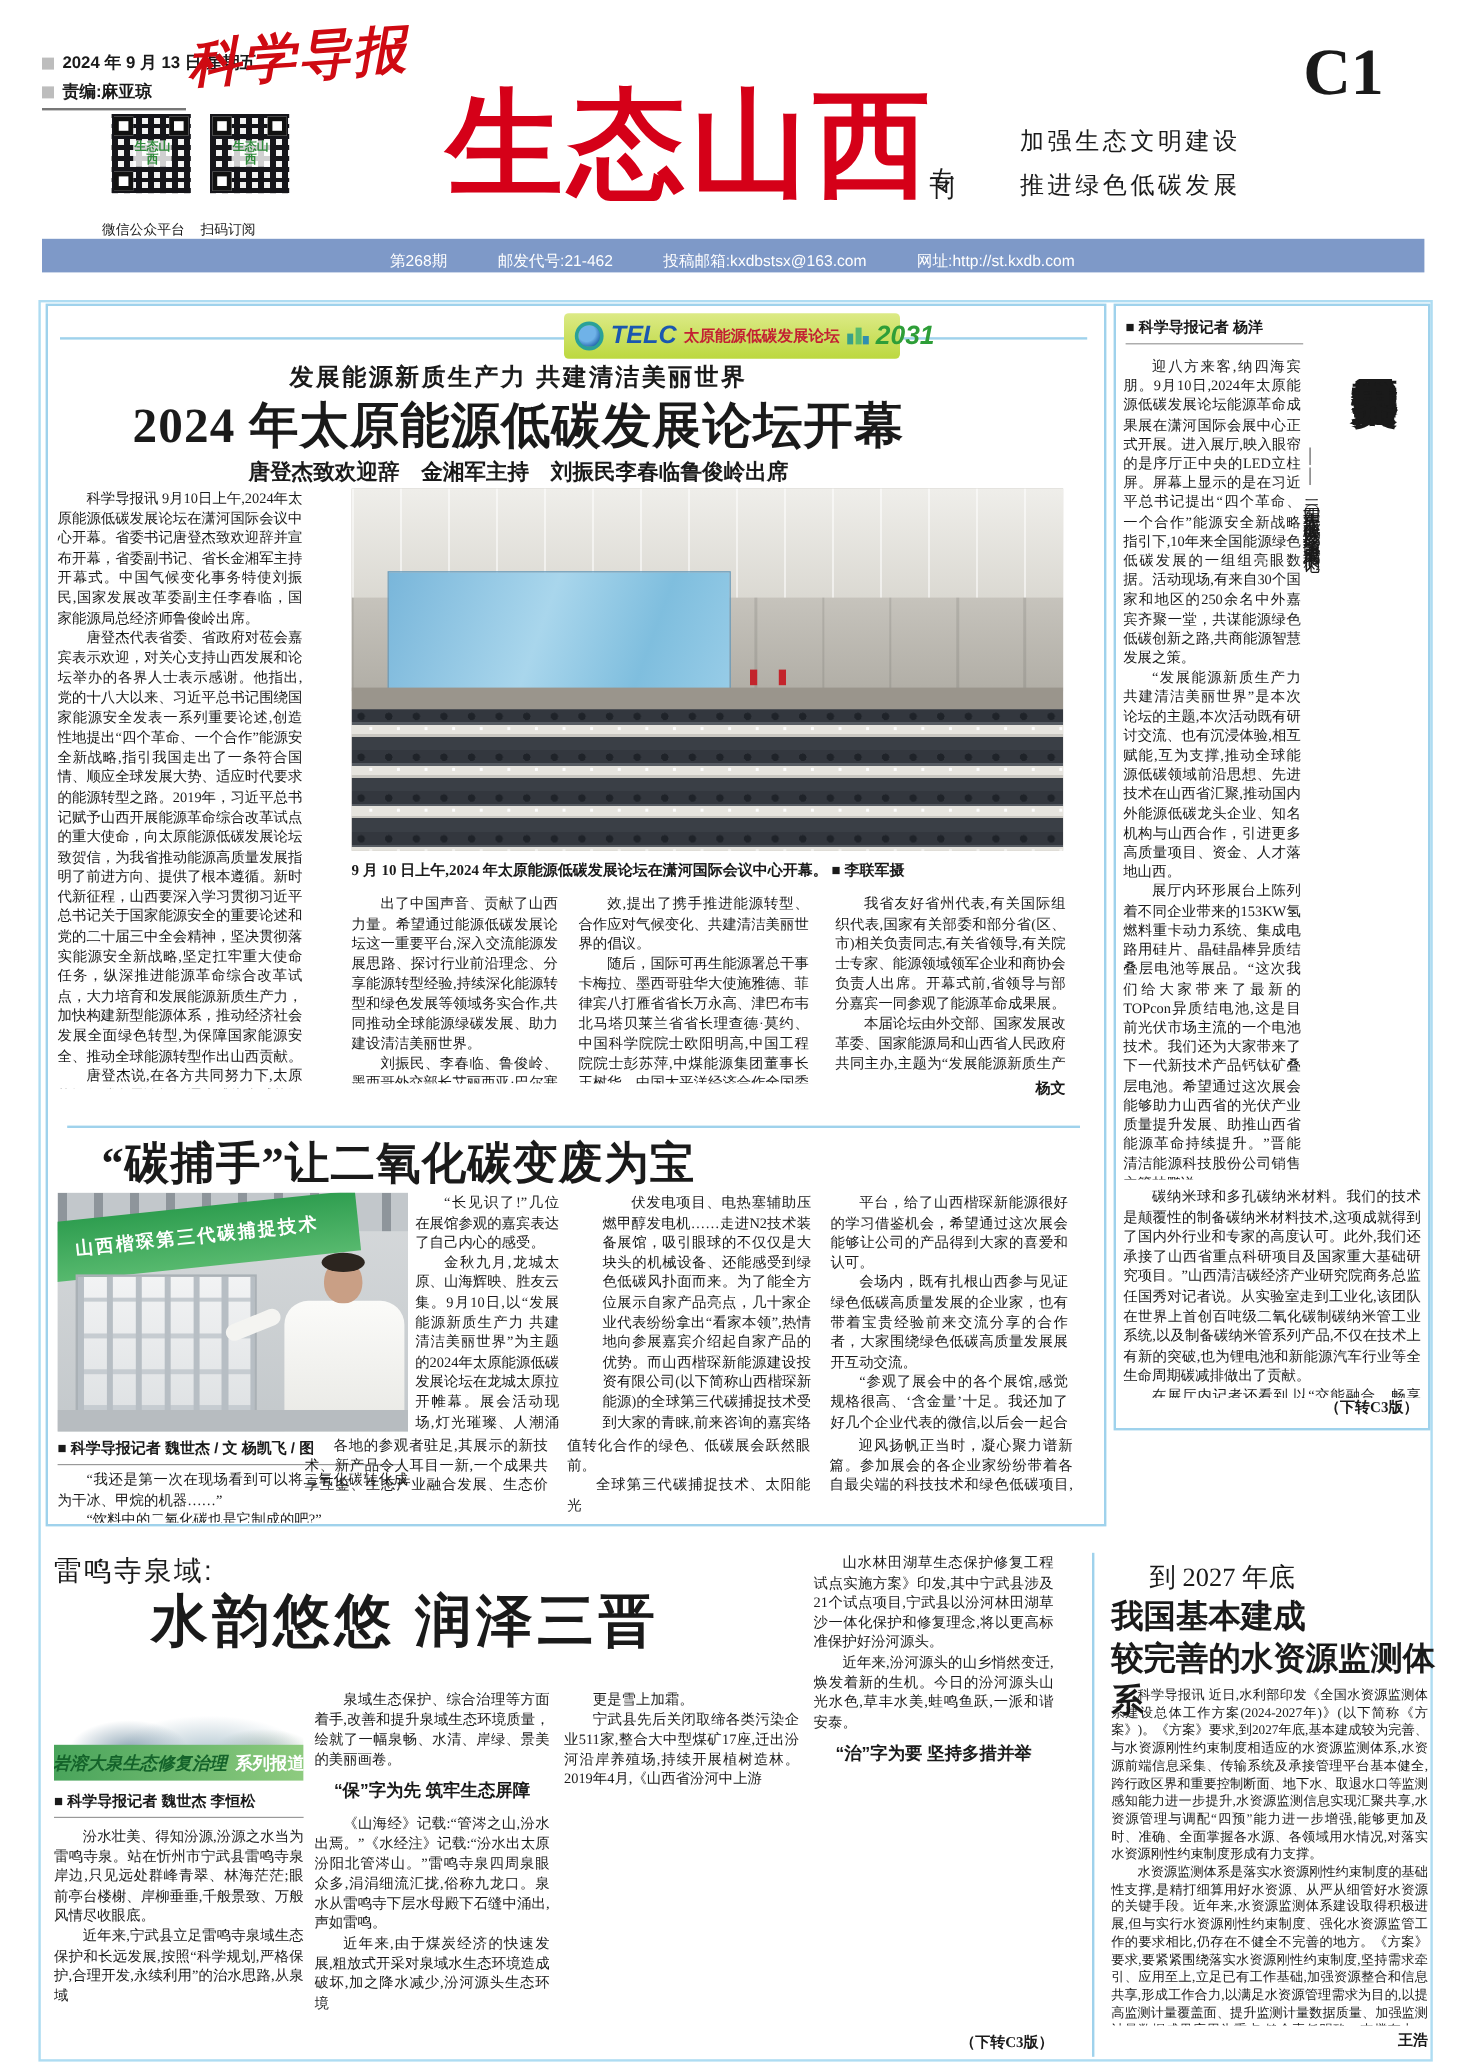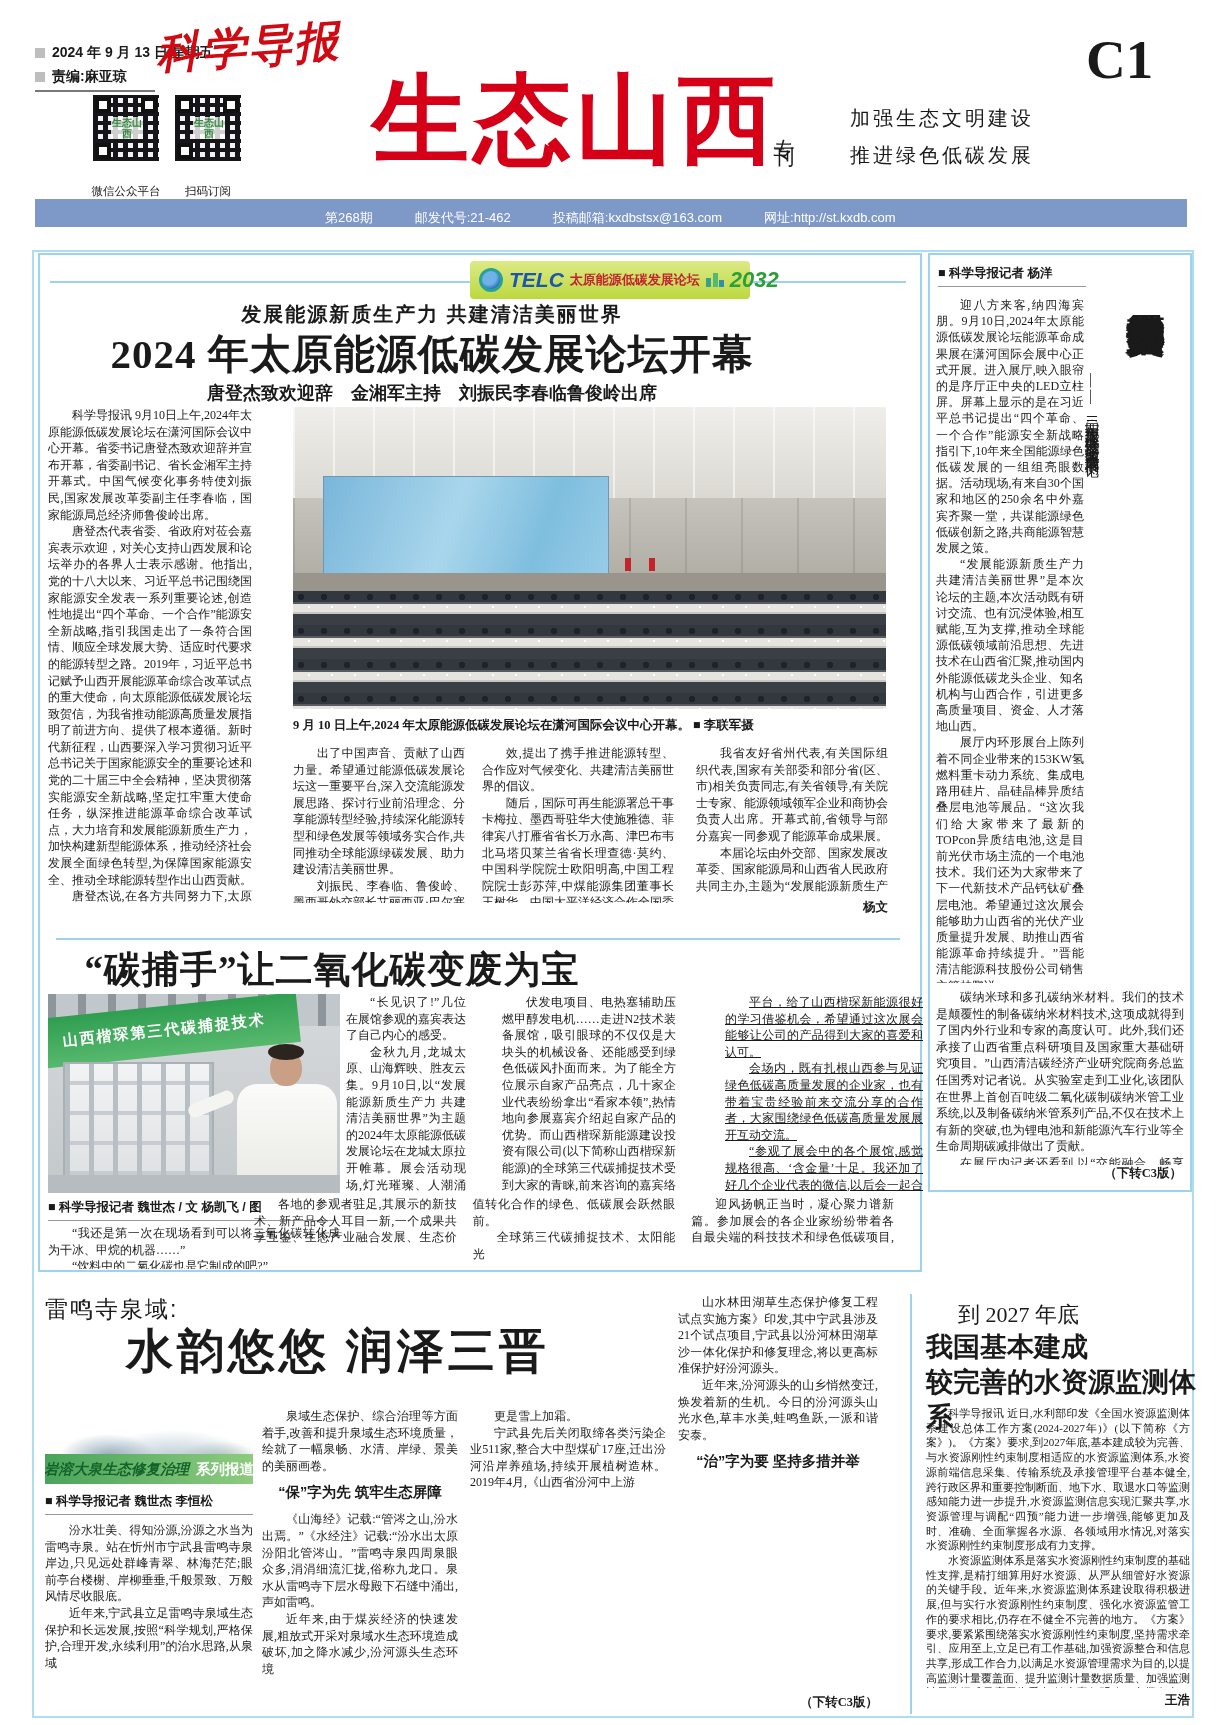--- a/index.html
+++ b/index.html
@@ -12,21 +12,21 @@
   .mh-rule{left:35px;top:90px;width:120px;height:2px;background:#777;}
   .mh-logo{left:156px;top:18px;font-size:44px;color:#cf0a12;font-weight:bold;font-style:italic;
            transform:rotate(-4deg);letter-spacing:2px;}
   .qr{width:66px;height:66px;background:
       repeating-linear-gradient(0deg,#15151a 0 4px,transparent 4px 9px),
       repeating-linear-gradient(90deg,#15151a 0 5px,#f2f2f2 5px 10px);}
   .qr i{position:absolute;width:16px;height:16px;border:4px solid #111;background:#fff;box-sizing:border-box;}
   .qr .tl{left:2px;top:2px}.qr .tr{right:2px;top:2px}.qr .bl{left:2px;bottom:2px}
   .qr b{position:absolute;left:18px;top:22px;width:32px;color:#2e8b3a;background:rgba(255,255,255,.8);
         font-size:10px;line-height:11px;text-align:center;font-weight:900;}
-  .qr-label{font-size:11.5px;width:82px;text-align:center;font-family:"Liberation Sans",sans-serif;}
+  .qr-label{font-size:11.5px;width:82px;text-align:left;font-family:"Liberation Sans",sans-serif;}
   .ed-title{left:372px;top:72px;font-size:97px;font-weight:900;color:#d50018;letter-spacing:5px;line-height:1;}
   .ed-sub{left:770px;top:122px;writing-mode:vertical-rl;font-size:21px;letter-spacing:8px;font-family:"Liberation Sans",sans-serif;}
   .page-no{left:1086px;top:28px;font-size:55px;font-weight:bold;}
   .slogan{left:850px;top:100px;font-size:20px;line-height:37px;letter-spacing:3px;}
   
   .infobar{left:35px;top:199px;width:1152px;height:28px;background:#7e99c8;color:#fff;
            font-size:13px;display:flex;align-items:flex-end;gap:42px;padding-left:290px;box-sizing:border-box;
            font-family:"Liberation Sans",sans-serif;}
   
   .outer-frame{left:32px;top:250px;width:1158px;height:1464px;border:2px solid #aedcf2;pointer-events:none;}
@@ -158,21 +158,21 @@
 
   <div class="abs outer-frame"></div>
 
   <div class="abs boxA">
     <div class="abs telc-line"></div>
     <div class="abs telc">
       <span class="telc-globe"></span>
       <span class="telc-abbr">TELC</span>
       <span class="telc-name">太原能源低碳发展论坛</span>
       <span class="telc-city"></span>
-      <span class="telc-year">2032</span>
+      <span class="telc-year">2031</span>
     </div>
 
     <div class="abs kicker1">发展能源新质生产力  共建清洁美丽世界</div>
     <div class="abs head1">2024 年太原能源低碳发展论坛开幕</div>
     <div class="abs sub1">唐登杰致欢迎辞　金湘军主持　刘振民李春临鲁俊岭出席</div>
 
     <div class="col" style="left:8px;top:152px;width:204px;height:500px;">
         <p>科学导报讯  9月10日上午,2024年太原能源低碳发展论坛在潇河国际会议中心开幕。省委书记唐登杰致欢迎辞并宣布开幕，省委副书记、省长金湘军主持开幕式。中国气候变化事务特使刘振民,国家发展改革委副主任李春临，国家能源局总经济师鲁俊岭出席。</p>
         <p>唐登杰代表省委、省政府对莅会嘉宾表示欢迎，对关心支持山西发展和论坛举办的各界人士表示感谢。他指出,党的十八大以来、习近平总书记围绕国家能源安全发表一系列重要论述,创造性地提出“四个革命、一个合作”能源安全新战略,指引我国走出了一条符合国情、顺应全球发展大势、适应时代要求的能源转型之路。2019年，习近平总书记赋予山西开展能源革命综合改革试点的重大使命，向太原能源低碳发展论坛致贺信，为我省推动能源高质量发展指明了前进方向、提供了根本遵循。新时代新征程，山西要深入学习贯彻习近平总书记关于国家能源安全的重要论述和党的二十届三中全会精神，坚决贯彻落实能源安全新战略,坚定扛牢重大使命任务，纵深推进能源革命综合改革试点，大力培育和发展能源新质生产力，加快构建新型能源体系，推动经济社会发展全面绿色转型,为保障国家能源安全、推动全球能源转型作出山西贡献。</p>
         <p>唐登杰说,在各方共同努力下,太原能源低碳发展论坛已逐步成为全球能源低碳领域的高端对话平台、成果发布平台和国际合作对接平台,为完善全球能源治理体系发</p>
@@ -226,21 +226,21 @@
         <p>“饮料中的二氧化碳也是它制成的吧?”</p>
       </div>
 
     <div class="col" style="left:306px;top:739px;width:120px;height:198px;">
         <p>“长见识了!”几位在展馆参观的嘉宾表达了自己内心的感受。</p>
         <p>金秋九月,龙城太原、山海辉映、胜友云集。9月10日,以“发展能源新质生产力  共建清洁美丽世界”为主题的2024年太原能源低碳发展论坛在龙城太原拉开帷幕。展会活动现场,灯光璀璨、人潮涌动、热闹非凡,各个展馆吸引了来自全国</p>
       </div>
     <div class="col" style="left:462px;top:739px;width:174px;height:198px;">
         <p>伏发电项目、电热塞辅助压燃甲醇发电机……走进N2技术装备展馆，吸引眼球的不仅仅是大块头的机械设备、还能感受到绿色低碳风扑面而来。为了能全方位展示自家产品亮点，几十家企业代表纷纷拿出“看家本领”,热情地向参展嘉宾介绍起自家产品的优势。而山西楷琛新能源建设投资有限公司(以下简称山西楷琛新能源)的全球第三代碳捕捉技术受到大家的青睐,前来咨询的嘉宾络绎不绝,询问声、称赞声不断。</p>
       </div>
-    <div class="col" style="left:685px;top:739px;width:198px;height:198px;text-decoration:underline;">
+    <div class="col" style="left:652px;top:739px;width:198px;height:198px;">
         <p>平台，给了山西楷琛新能源很好的学习借鉴机会，希望通过这次展会能够让公司的产品得到大家的喜爱和认可。</p>
         <p>会场内，既有扎根山西参与见证绿色低碳高质量发展的企业家，也有带着宝贵经验前来交流分享的合作者，大家围绕绿色低碳高质量发展展开互动交流。</p>
         <p>“参观了展会中的各个展馆,感觉规格很高、‘含金量’十足。我还加了好几个企业代表的微信,以后会一起合作,这次行程真是‘收获满满’。”来自晋城的企业家王利明喜悦之情溢于言表。</p>
       </div>
     <div class="col" style="left:214px;top:941px;width:640px;height:72px;column-count:3;column-gap:16px;">
         <p>各地的参观者驻足,其展示的新技术、新产品令人耳目一新,一个成果共享互鉴、生态产业融合发展、生态价值转化合作的绿色、低碳展会跃然眼前。</p>
         <p>全球第三代碳捕捉技术、太阳能光</p>
         <p>迎风扬帆正当时，凝心聚力谱新篇。参加展会的各企业家纷纷带着各自最尖端的科技技术和绿色低碳项目,向世界展示山西加快推进能源革命的积极姿态。</p>
       </div>
   </div>

